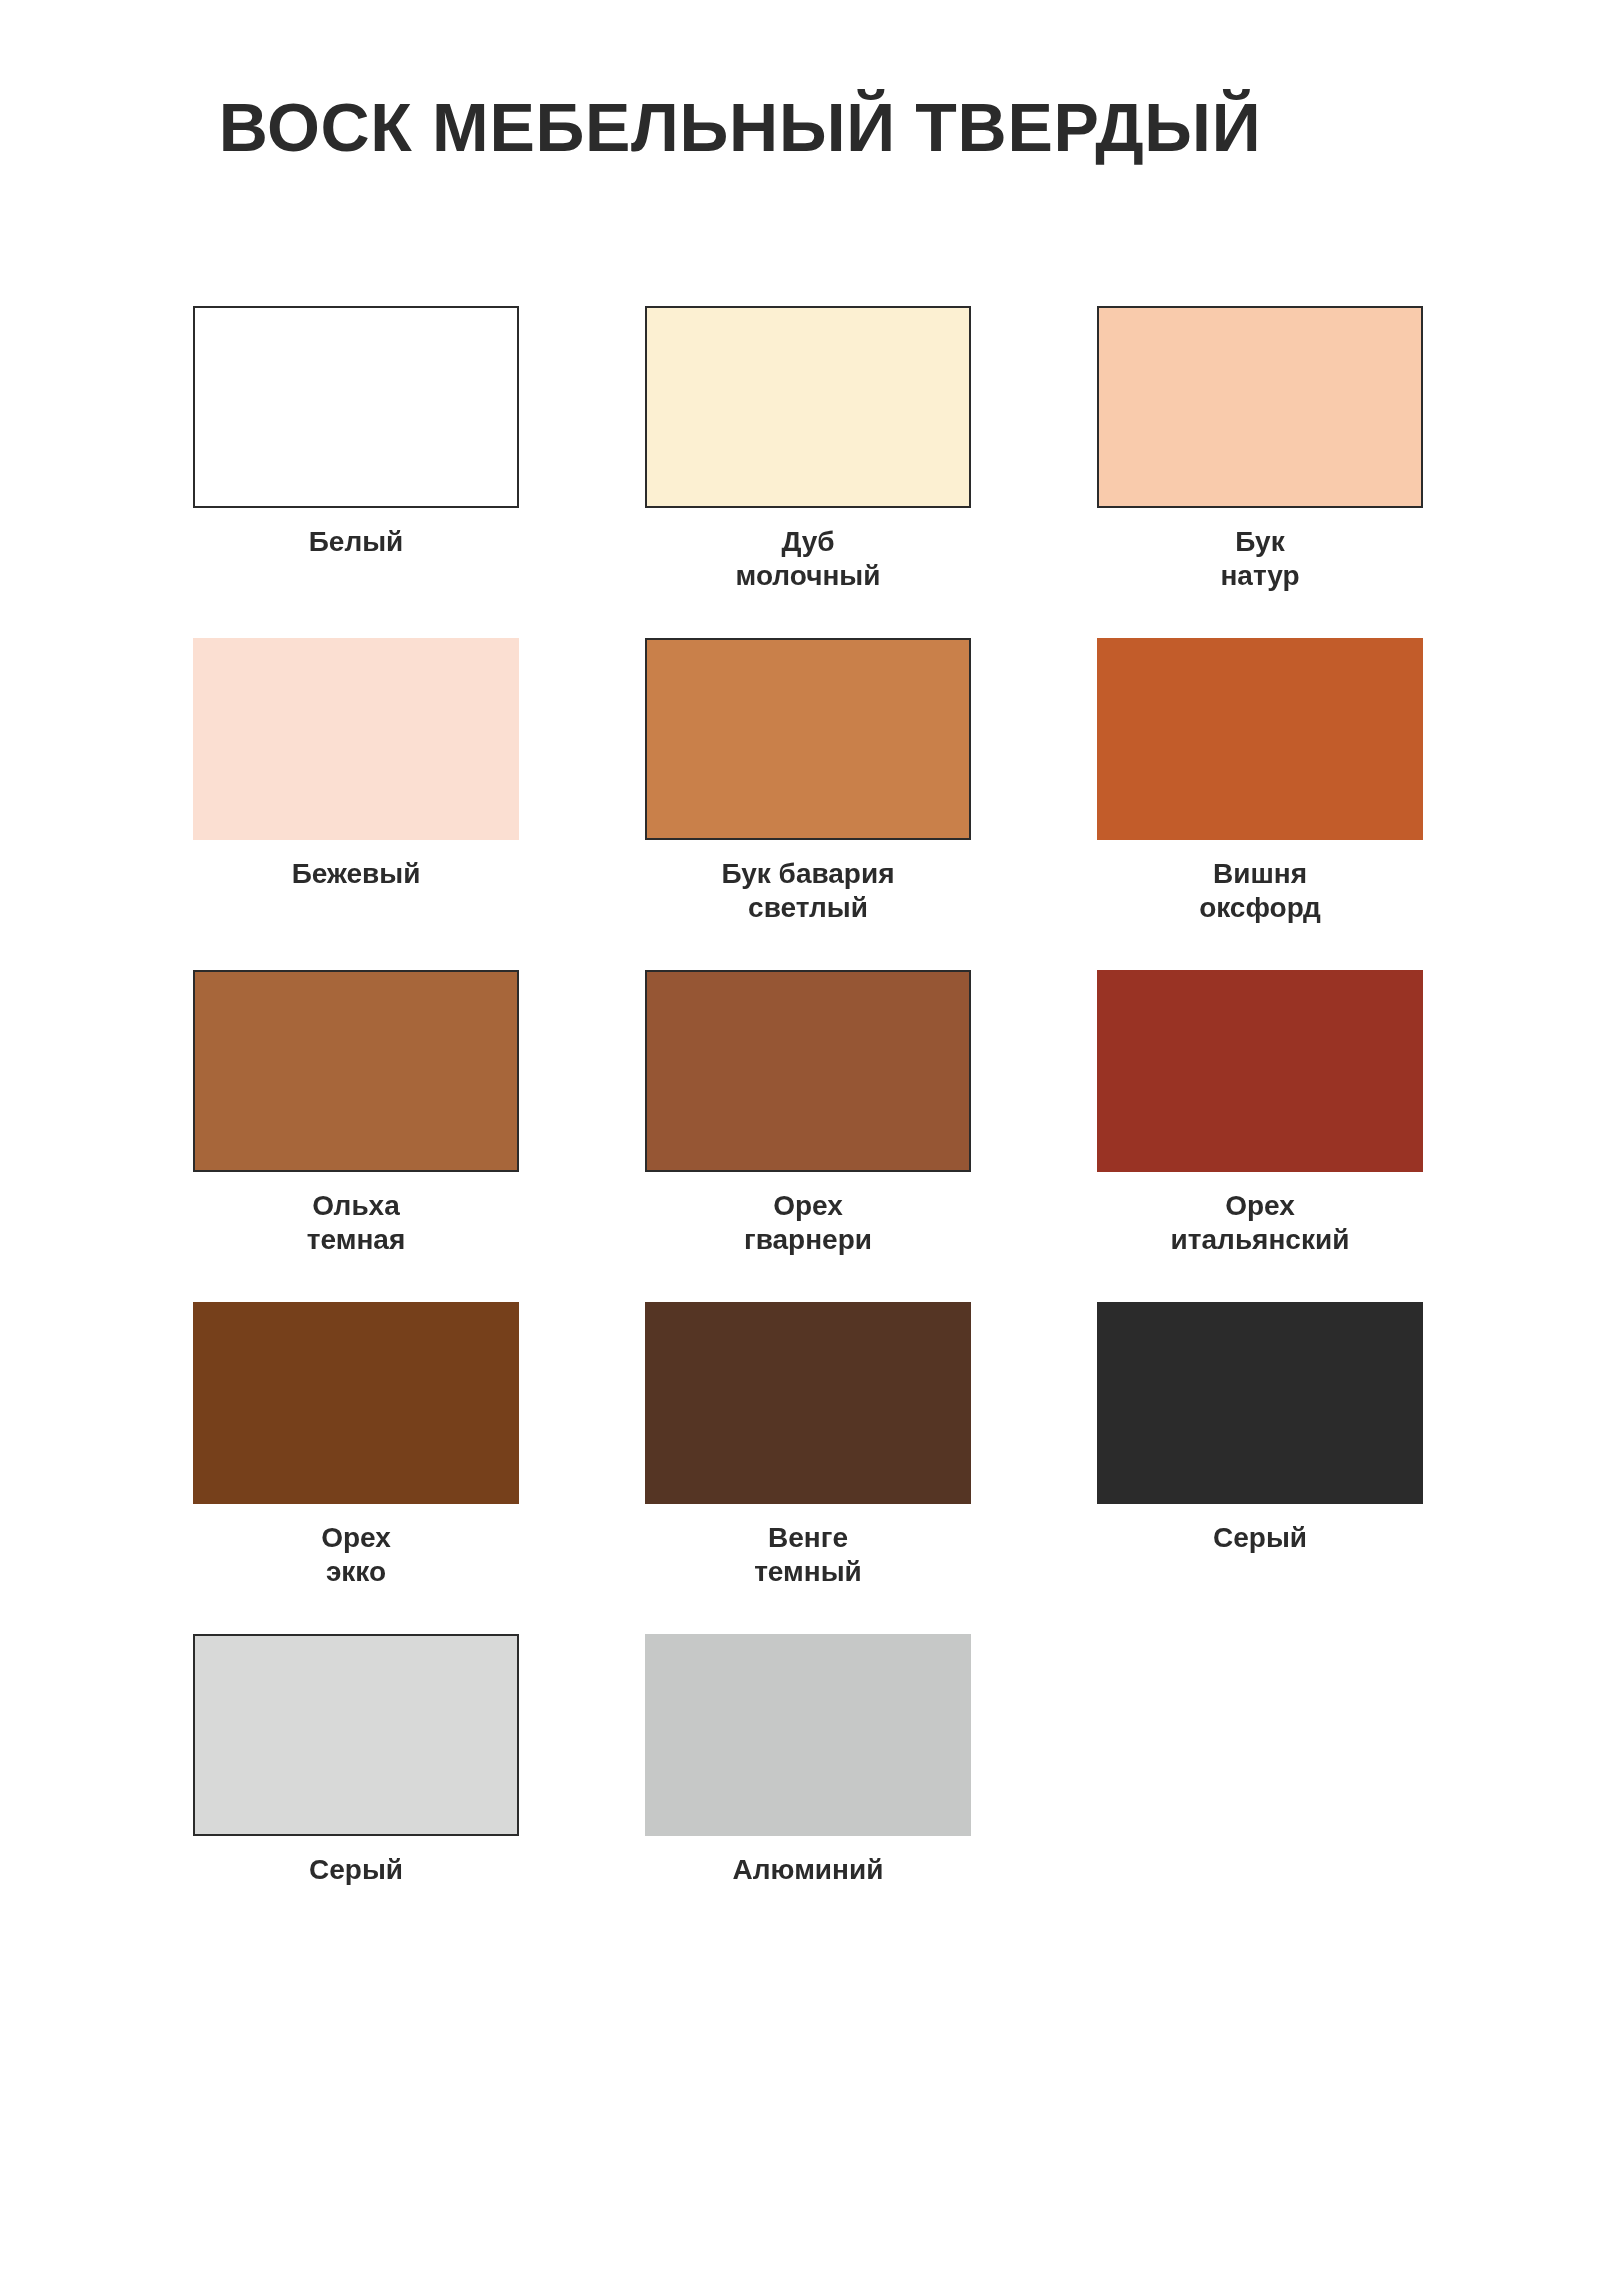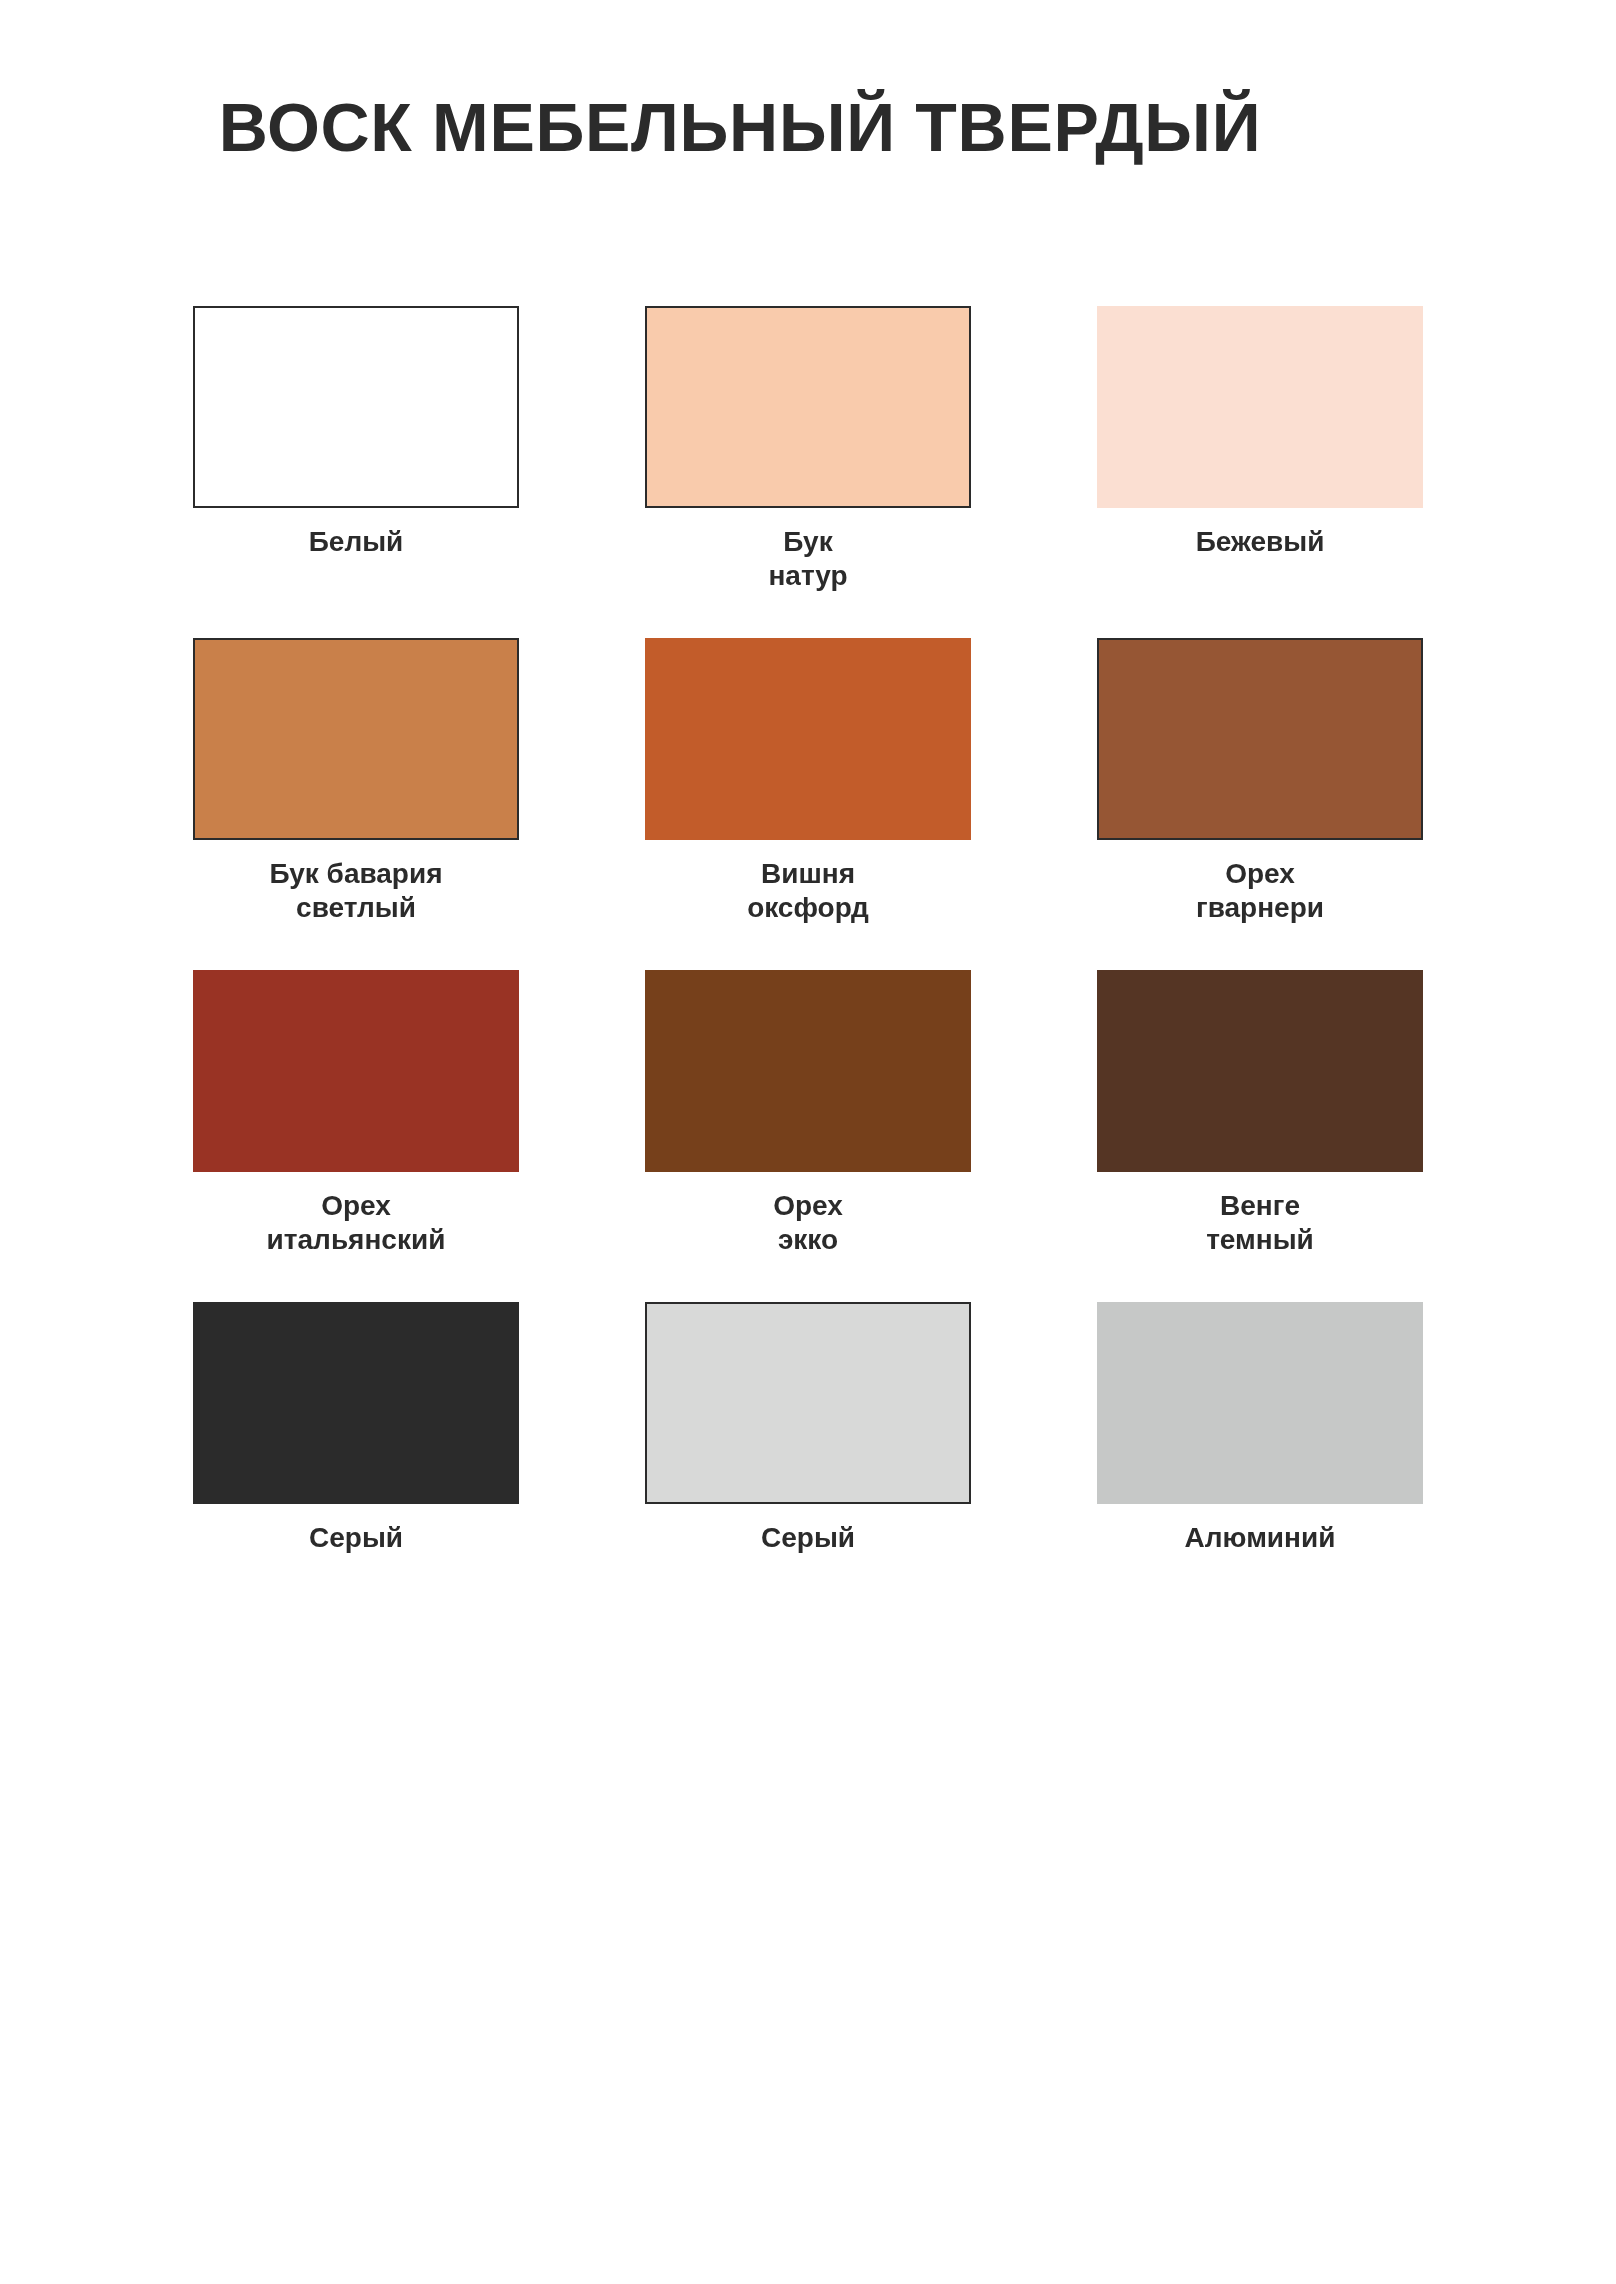--- a/index.html
+++ b/index.html
@@ -82,37 +82,47 @@
 <div class="page">
 
   <h1 class="page-title">ВОСК МЕБЕЛЬНЫЙ ТВЕРДЫЙ</h1>
 
   <div class="swatch-grid">
       <div class="swatch-cell">
         <div class="swatch-chip bordered" style="background: rgb(255, 255, 255); border-color: rgb(43, 43, 43);"></div>
         <div class="swatch-label">Белый</div>
       </div>
       <div class="swatch-cell">
+        <div class="swatch-chip bordered" style="background: rgb(252, 240, 210); border-color: rgb(43, 43, 43);"></div>
+        <div class="swatch-label">Дуб
+молочный</div>
+      </div>
+      <div class="swatch-cell">
         <div class="swatch-chip bordered" style="background: rgb(249, 203, 172); border-color: rgb(43, 43, 43);"></div>
         <div class="swatch-label">Бук
 натур</div>
       </div>
       <div class="swatch-cell">
         <div class="swatch-chip" style="background: rgb(251, 223, 210);"></div>
         <div class="swatch-label">Бежевый</div>
       </div>
       <div class="swatch-cell">
         <div class="swatch-chip bordered" style="background: rgb(201, 128, 74); border-color: rgb(43, 43, 43);"></div>
         <div class="swatch-label">Бук бавария
 светлый</div>
       </div>
       <div class="swatch-cell">
         <div class="swatch-chip" style="background: rgb(194, 92, 42);"></div>
         <div class="swatch-label">Вишня
 оксфорд</div>
+      </div>
+      <div class="swatch-cell">
+        <div class="swatch-chip bordered" style="background: rgb(167, 102, 58); border-color: rgb(43, 43, 43);"></div>
+        <div class="swatch-label">Ольха
+темная</div>
       </div>
       <div class="swatch-cell">
         <div class="swatch-chip bordered" style="background: rgb(150, 86, 52); border-color: rgb(43, 43, 43);"></div>
         <div class="swatch-label">Орех
 гварнери</div>
       </div>
       <div class="swatch-cell">
         <div class="swatch-chip" style="background: rgb(153, 51, 36);"></div>
         <div class="swatch-label">Орех
 итальянский</div>

